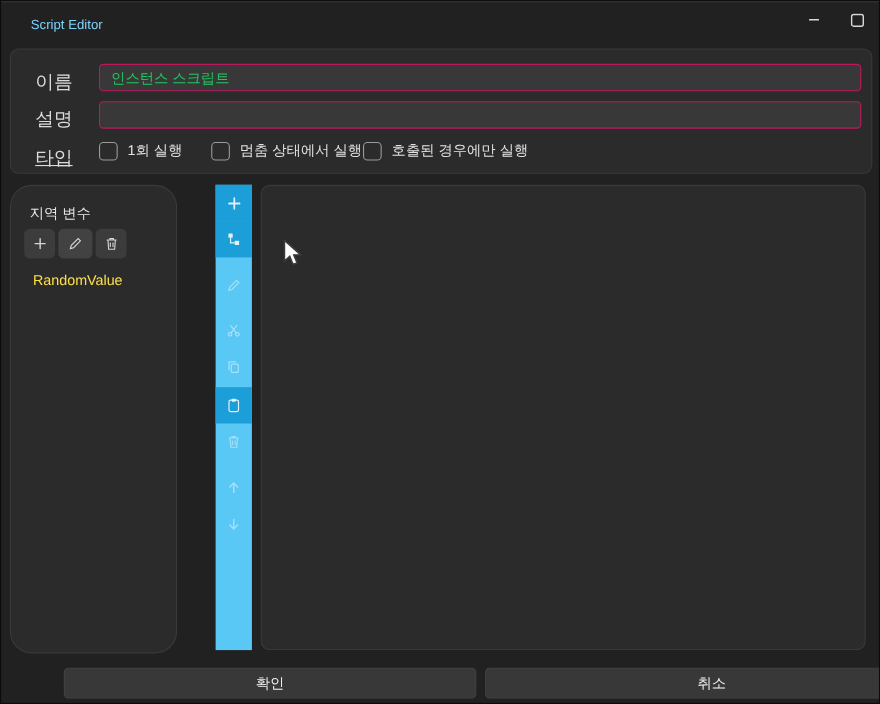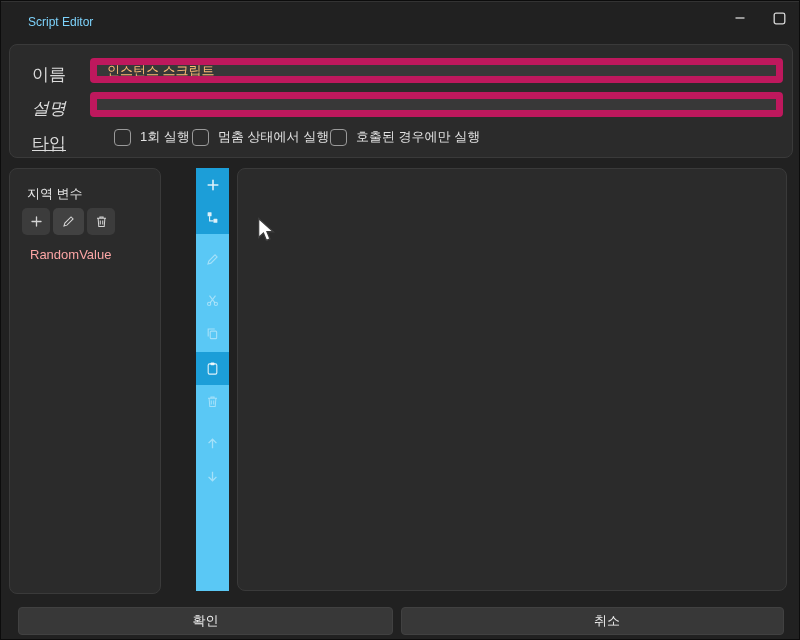--- a/index.html
+++ b/index.html
@@ -18,53 +18,53 @@
   .win-btn { position:absolute; top:5px; width:34px; height:22px;
     display:flex; align-items:center; justify-content:center; color:#d8d8d8; cursor:default; }
   .win-min { left:722px; }
   .win-max { left:761px; }
 
   
   .form-panel { position:absolute; left:8px; top:43px; width:784px; height:114px;
     background:#2b2b2b; border:1px solid #3a3a3a; border-radius:8px; }
   .form-label { position:absolute; left:22px; font-size:17px; color:#dcdcdc; }
   .txt-input { position:absolute; left:80px; width:693px; height:25px;
-    background:#383838; border:7px solid #be185d; border-radius:4px;
-    color:#fdba74; font-size:13px; padding:0 10px;
+    background:#383838; border:1px solid #be185d; border-radius:4px;
+    color:#22c55e; font-size:13px; padding:0 10px;
     font-family:"Liberation Sans","DejaVu Sans",sans-serif; outline:none; }
   .cb-row { position:absolute; left:0; top:78px; width:100%; height:30px; }
   .cb-group { position:absolute; top:5px; display:flex; align-items:center; gap:9px; }
   .checkbox { width:17px; height:17px; border:1px solid #9a9a9a; border-radius:4px;
     background:transparent; }
   .cb-label { font-size:13px; color:#e2e2e2; white-space:nowrap; }
 
   
   .vars-panel { position:absolute; left:8px; top:167px; width:152px; height:426px;
-    background:#2b2b2b; border:1px solid #3a3a3a; border-radius:8px;text-decoration:underline; }
+    background:#2b2b2b; border:1px solid #3a3a3a; border-radius:20px;text-decoration:underline; }
   .vars-title { position:absolute; left:17px; top:16px; font-size:13px; color:#e8e8e8; }
   .vars-actions { position:absolute; left:12px; top:39px; display:flex; gap:3px; }
   .vars-btn { width:28px; height:27px; background:#3c3c3c; border-radius:5px;
     display:flex; align-items:center; justify-content:center; color:#d4d4d4; cursor:default; }
   .vars-btn.mid { width:31px; background:#424242; }
-  .var-item { position:absolute; left:20px; top:78px; font-size:13px; color:#fca5a5; }
+  .var-item { position:absolute; left:20px; top:78px; font-size:13px; color:#fde047; }
 
   
   .canvas { position:absolute; left:236px; top:167px; width:550px; height:423px;
     background:#2b2b2b; border:1px solid #3a3a3a; border-radius:8px; }
   .blue-bar { position:absolute; left:195px; top:167px; width:33px; height:423px;
     background:#5ac8f5; }
   .tb-btn { position:absolute; left:0; width:33px; height:33px;
     display:flex; align-items:center; justify-content:center;
     color:rgba(255,255,255,0.45); cursor:default; }
   .tb-btn.enabled { background:#1c9ed8; color:rgba(255,255,255,0.85); }
 
   
   .footer-btn { position:absolute; top:606px; height:28px; background:#383838;
     border:1px solid #414141; border-radius:4px; display:flex; align-items:center;
-    justify-content:center; font-size:13px; color:#f0f0f0; cursor:default; }
+    justify-content:center; font-size:13px; color:#f0f0f0; cursor:default;margin-left:40px; }
   .btn-ok { left:17px; width:375px; }
   .btn-cancel { left:400px; width:383px;padding-left:29px; }
 
   
   .cursor { position:absolute; left:256px; top:216px; pointer-events:none; }
 </style>
 </head>
 <body>
 
 <div class="titlebar">
@@ -77,26 +77,26 @@
   <div class="win-btn win-max">
     <svg width="13" height="13" viewBox="0 0 13 13">
         <rect x="1.2" y="1.2" width="10.6" height="10.6" rx="1.8" fill="none" stroke="currentColor" stroke-width="1.3"></rect>
       </svg>
   </div>
 </div>
 
 <div class="form-panel">
   <span class="form-label" style="top:18px;">이름</span>
   <input class="txt-input" style="top: 13px;" value="인스턴스 스크립트">
-  <span class="form-label" style="top:52px;font-style:italic;">설명</span>
+  <span class="form-label" style="top:52px;">설명</span>
   <input class="txt-input" style="top: 47px;" value="">
   <span class="form-label" style="top:87px;text-decoration:underline;">타입</span>
 
   <div class="cb-row">
-    <div class="cb-group" style="left:104px;">
+    <div class="cb-group" style="left:80px;">
       <span class="checkbox"></span>
       <span class="cb-label">1회 실행</span>
     </div>
     <div class="cb-group" style="left:182px;">
       <span class="checkbox"></span>
       <span class="cb-label">멈춤 상태에서 실행</span>
     </div>
     <div class="cb-group" style="left:320px;">
       <span class="checkbox"></span>
       <span class="cb-label">호출된 경우에만 실행</span>

